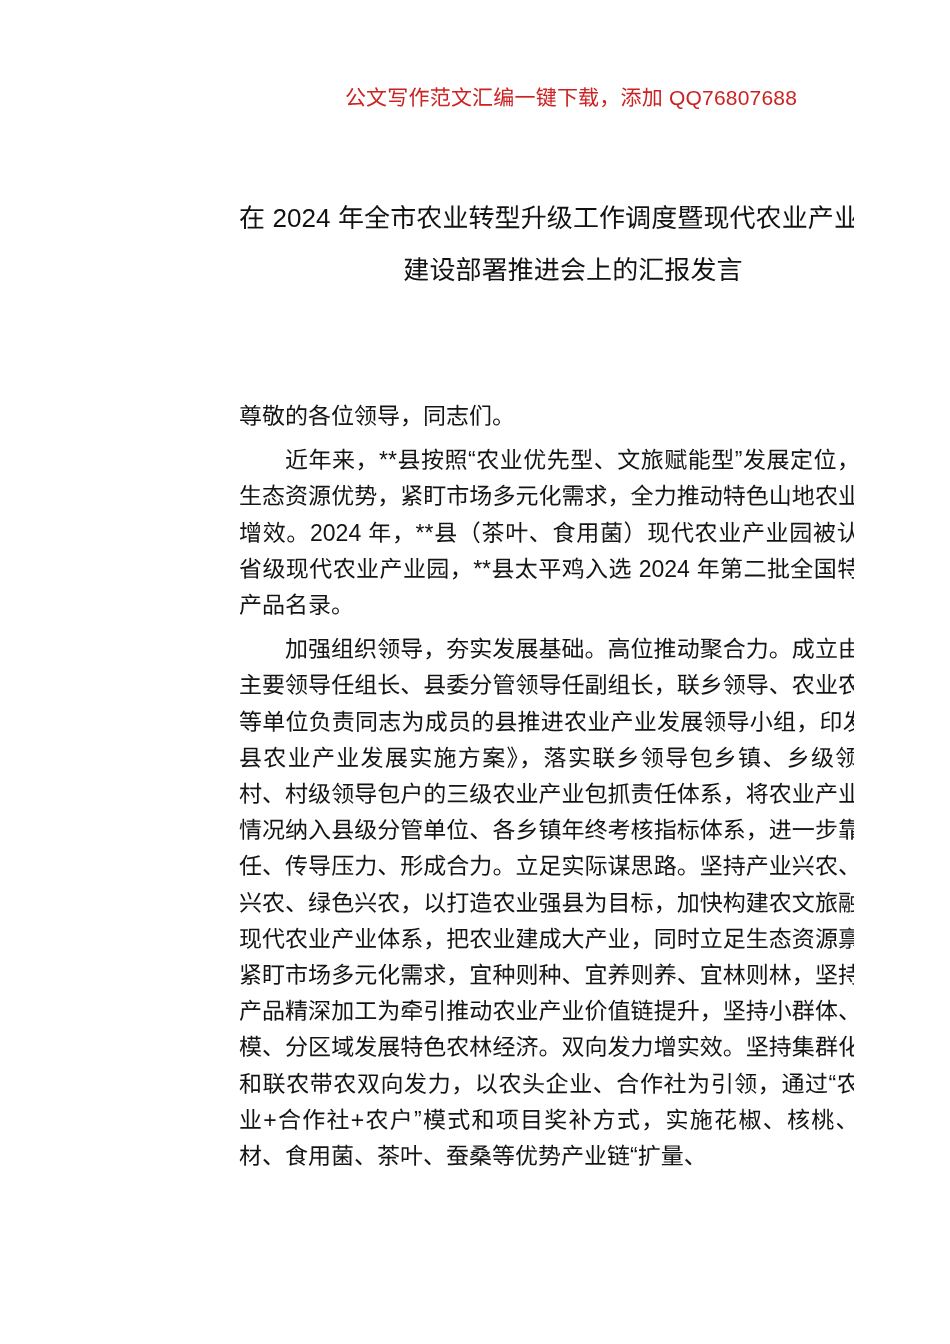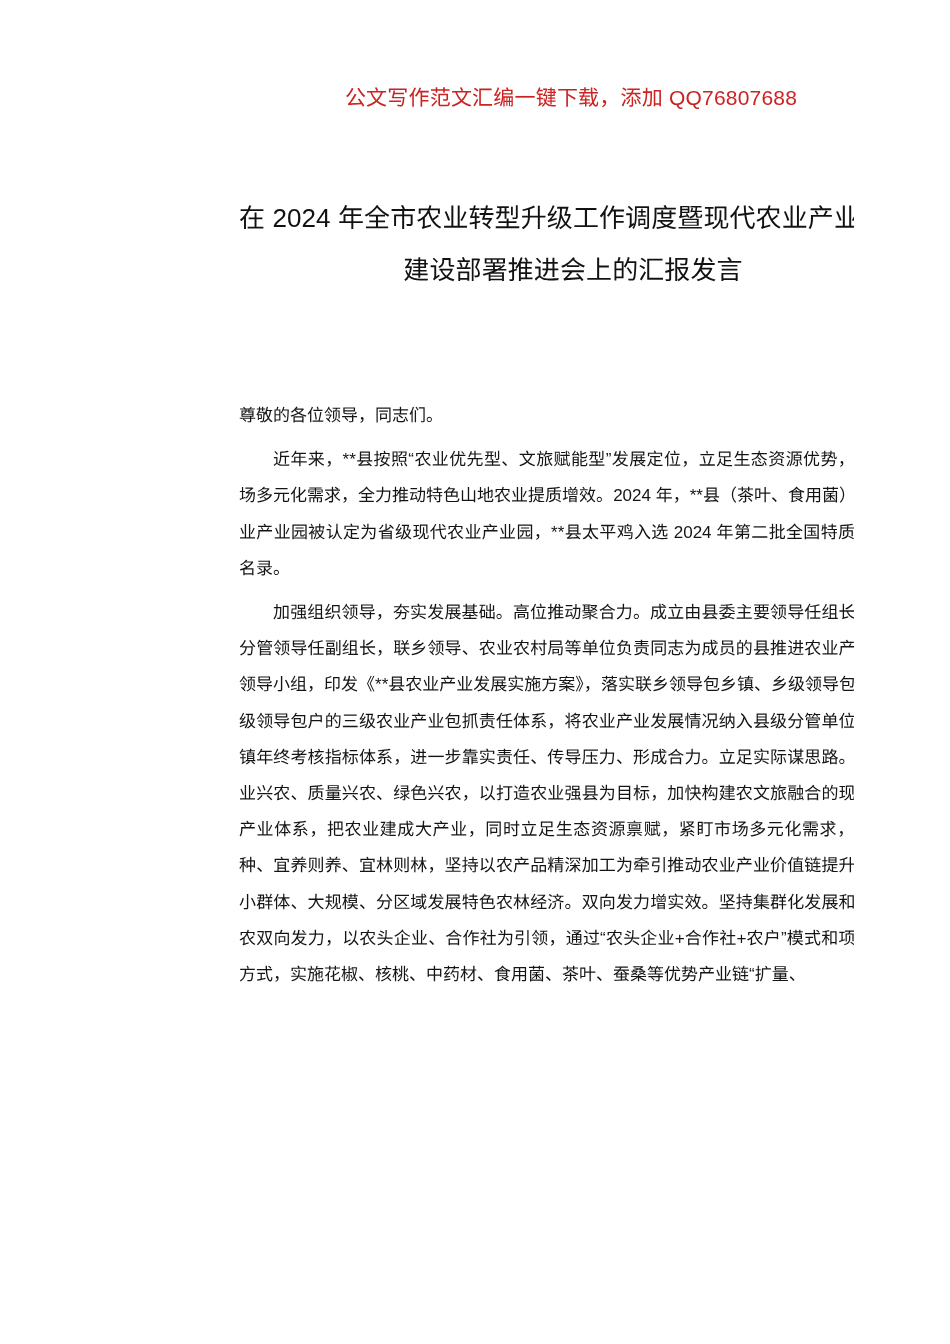--- a/index.html
+++ b/index.html
@@ -58,21 +58,21 @@
   
   .doc-body {
     position: absolute;
     top: 398px;
     left: 143px;
     width: 668px;
   }
 
   .para {
     margin: 0;
-    font-size: 17px;
+    font-size: 23px;
     line-height: 36.2px;
     color: #141414;
     text-align: justify;
     text-justify: inter-character;
     letter-spacing: 0px;
     font-family: "Liberation Sans", "DejaVu Sans", sans-serif;
     word-break: break-all;
   }
   .para.indent {
     text-indent: 2em;

